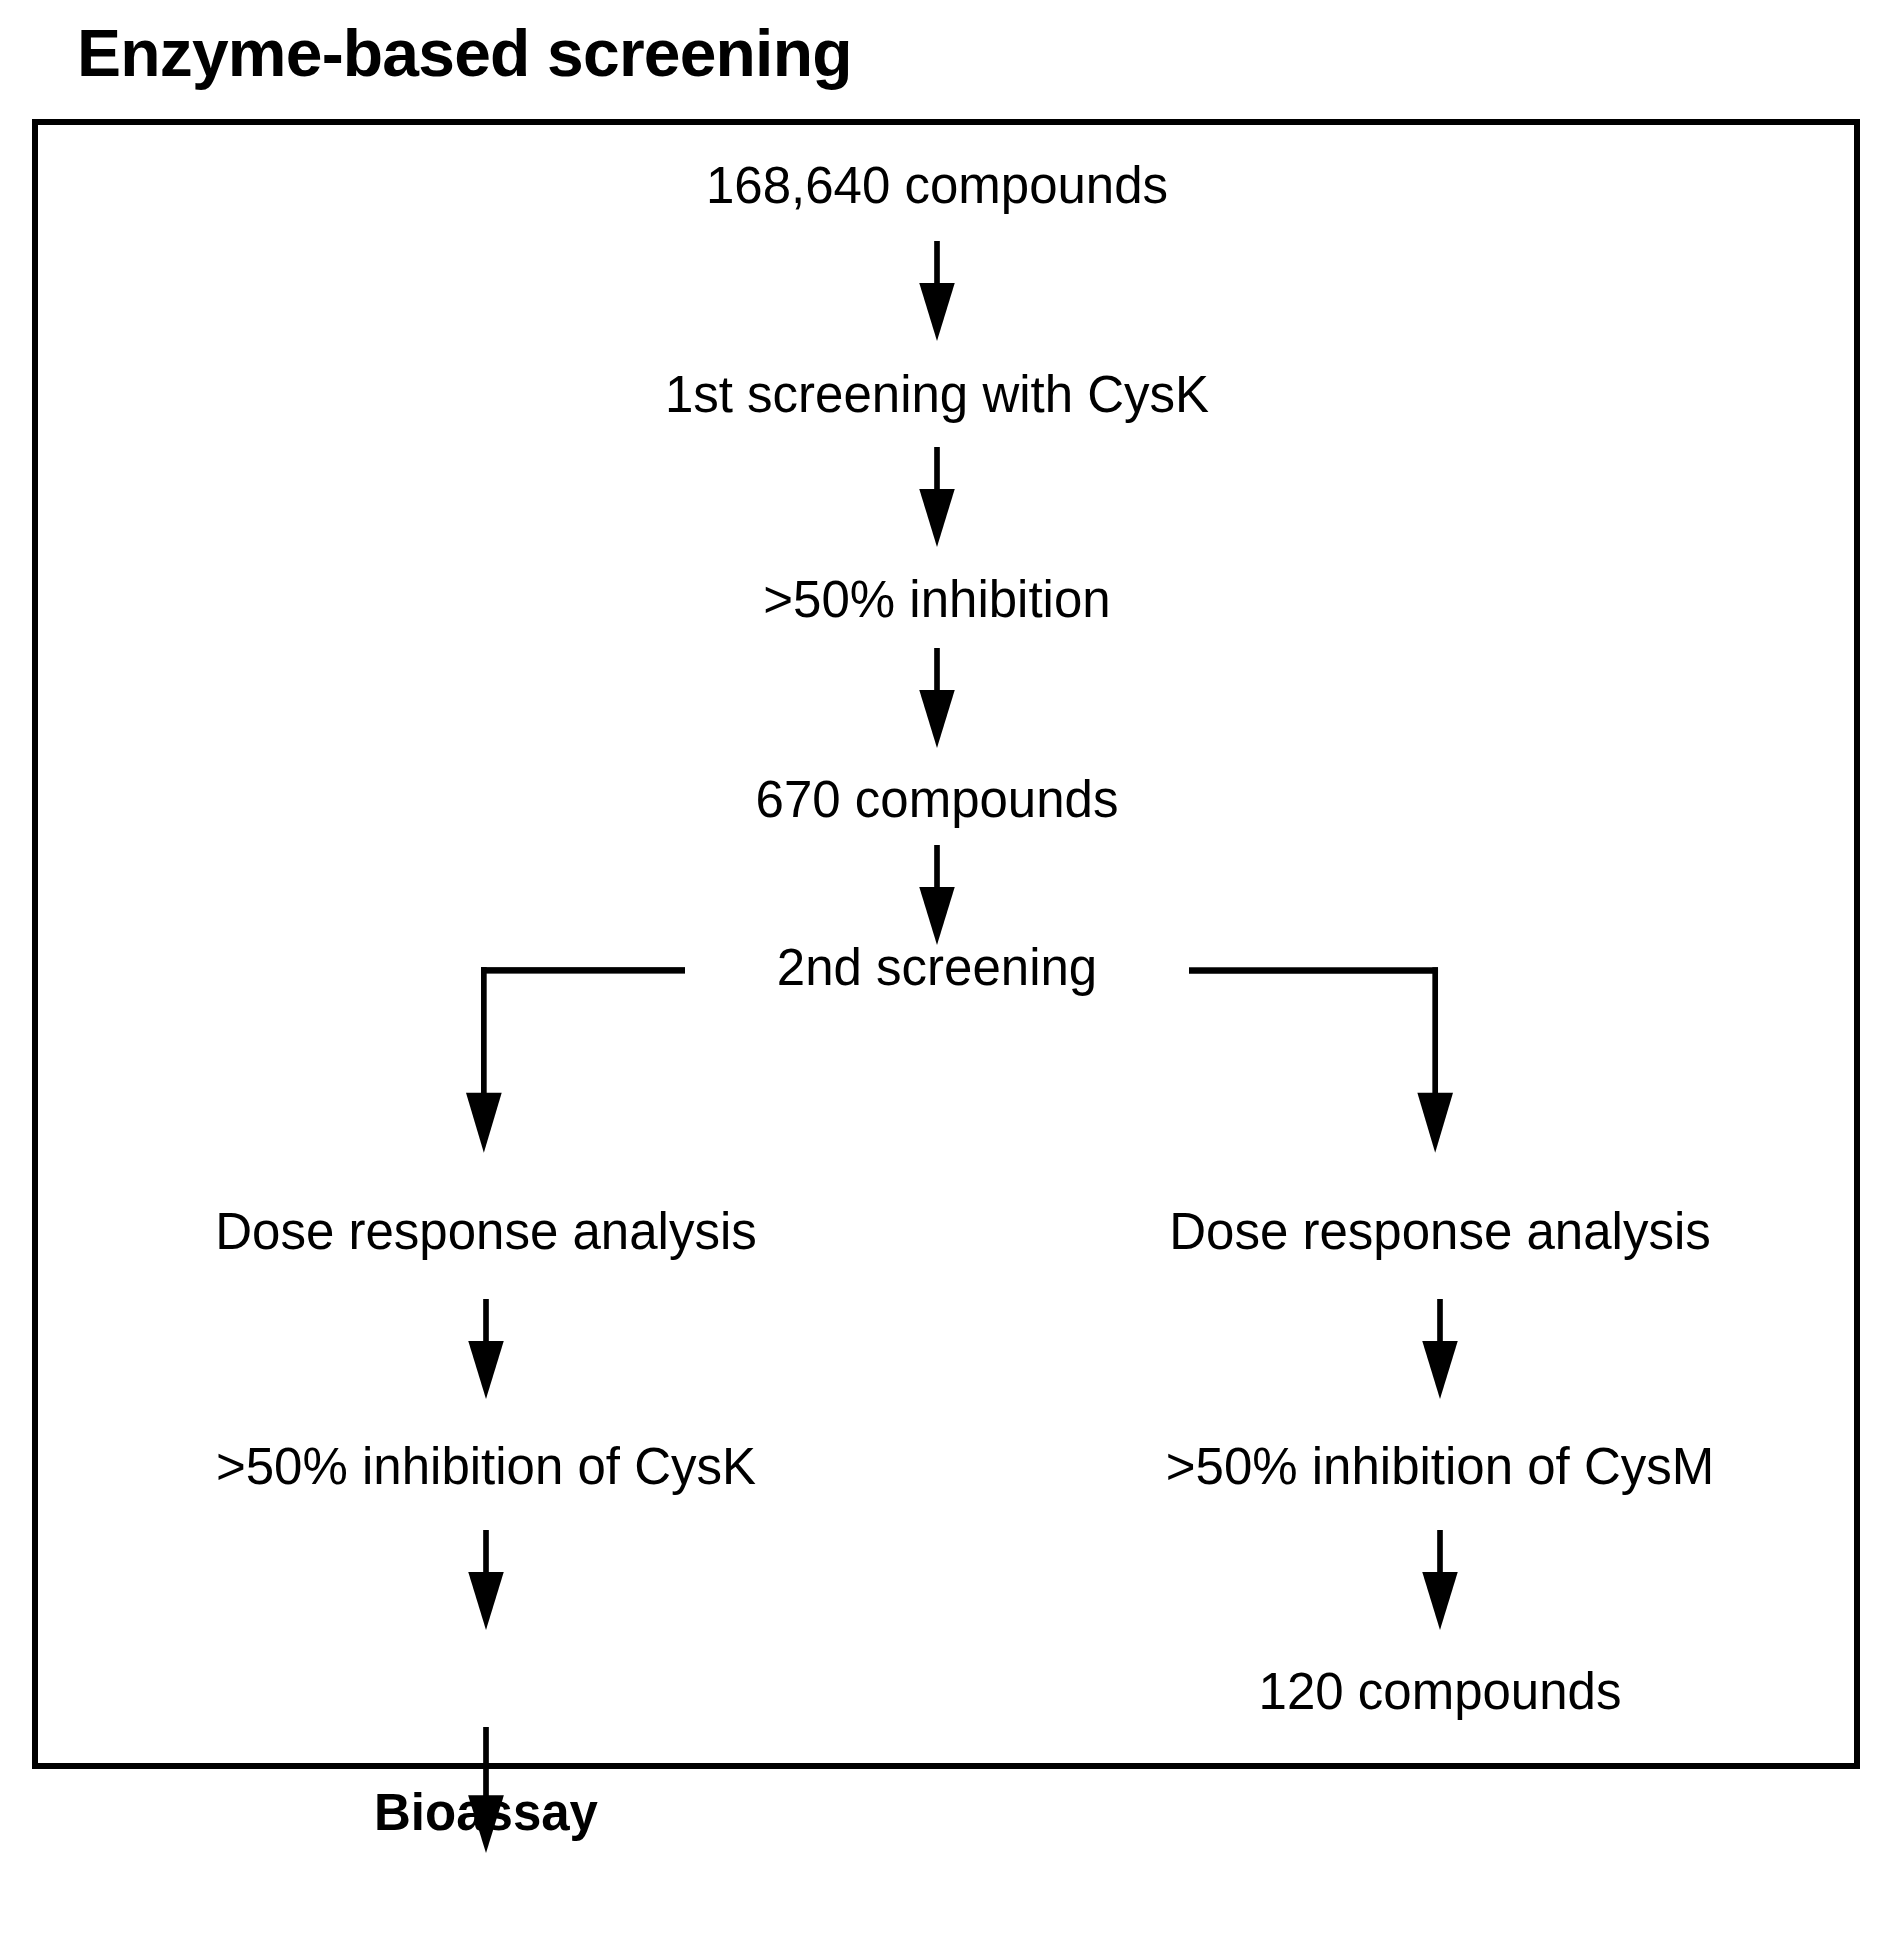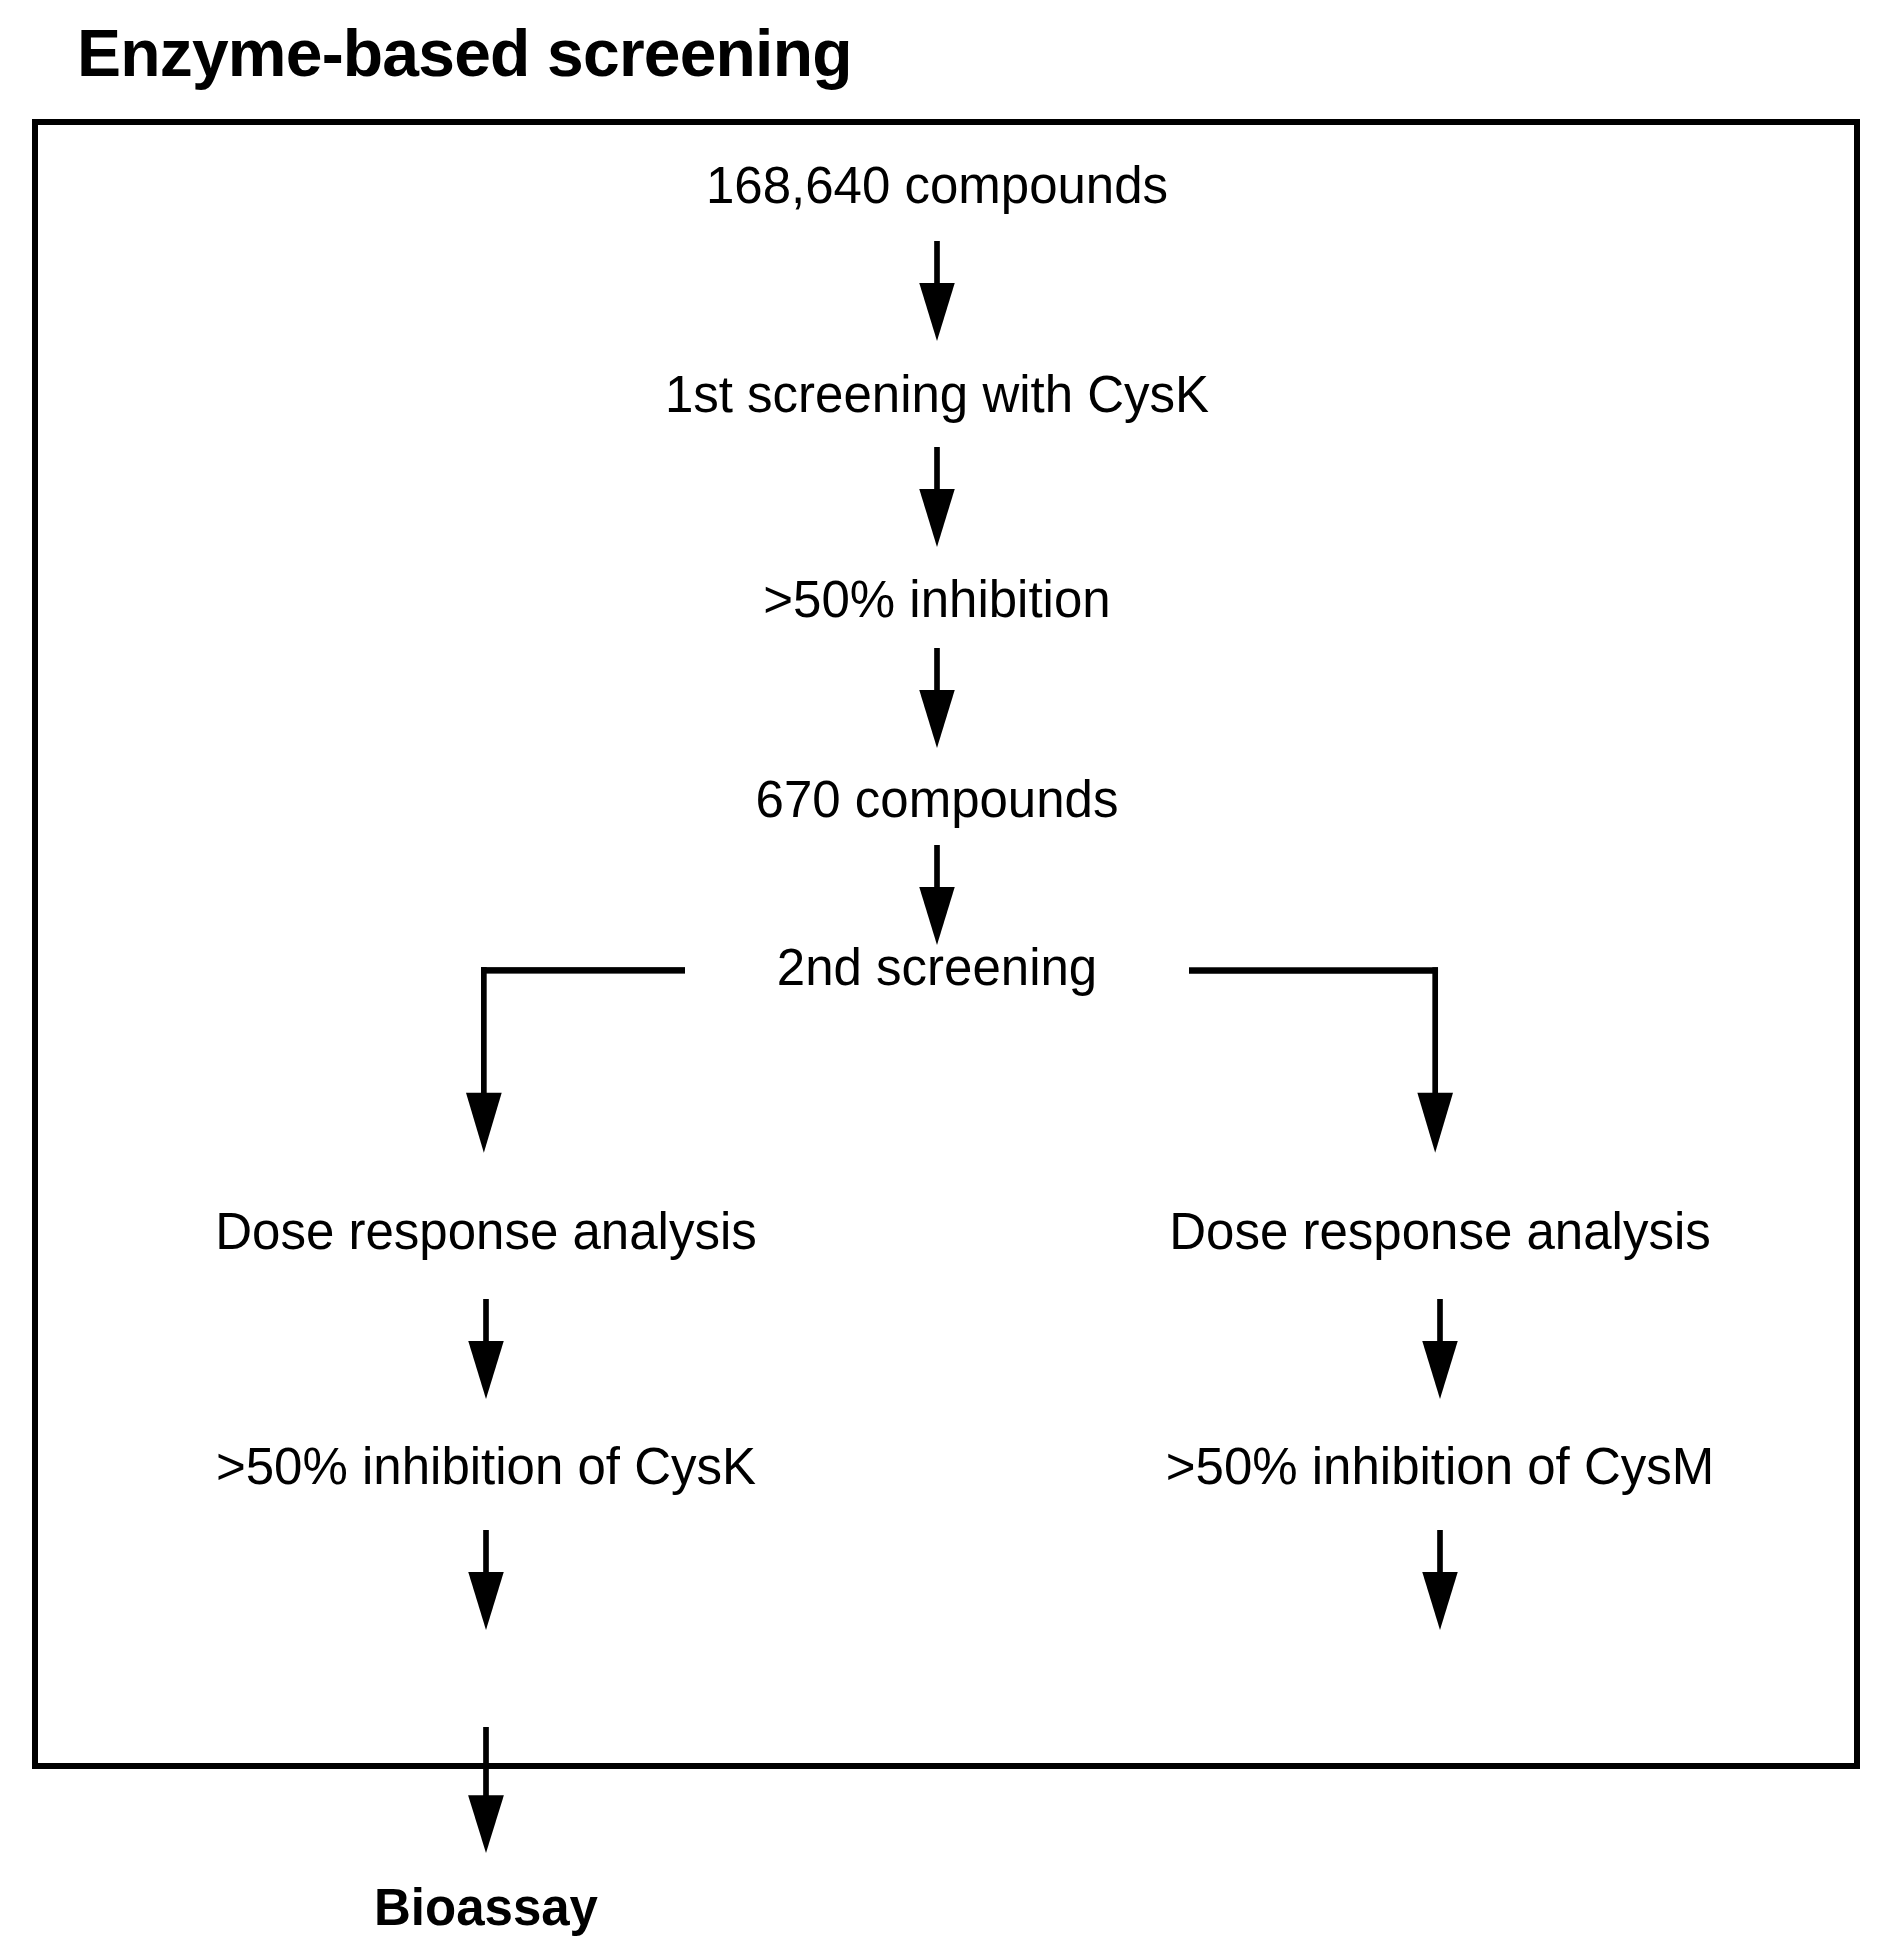--- a/index.html
+++ b/index.html
@@ -107,31 +107,32 @@
     <rect class="ink" x="18.5" y="0" width="7" height="56"></rect>
     <polygon class="ink" points="0,52 44,52 22,124"></polygon>
   </svg>
 
 
   <svg class="arrow" style="left:486px;top:1727px" width="36" height="126" viewBox="0 0 44 155">
     <rect class="ink" x="18.5" y="0" width="7" height="86"></rect>
     <polygon class="ink" points="0,84 44,84 22,155"></polygon>
   </svg>
 
-  <div class="node bold" style="left:486px;top:1908px">Bioassay</div>
+  <div class="node bold" style="left:486px;top:1813px">Bioassay</div>
 
   <div class="node" style="left:1440px;top:1232px">Dose response analysis</div>
 
   <svg class="arrow" style="left:1440px;top:1299px" width="36" height="100" viewBox="0 0 44 124">
     <rect class="ink" x="18.5" y="0" width="7" height="56"></rect>
     <polygon class="ink" points="0,52 44,52 22,124"></polygon>
   </svg>
 
   <div class="node" style="left:1440px;top:1467px">&gt;50% inhibition of CysM</div>
 
   <svg class="arrow" style="left:1440px;top:1530px" width="36" height="100" viewBox="0 0 44 124">
     <rect class="ink" x="18.5" y="0" width="7" height="56"></rect>
     <polygon class="ink" points="0,52 44,52 22,124"></polygon>
   </svg>
 
+  <div class="node" style="left:1440px;top:1692px">120 compounds</div>
 
 </div>
 
 
 </body></html>

